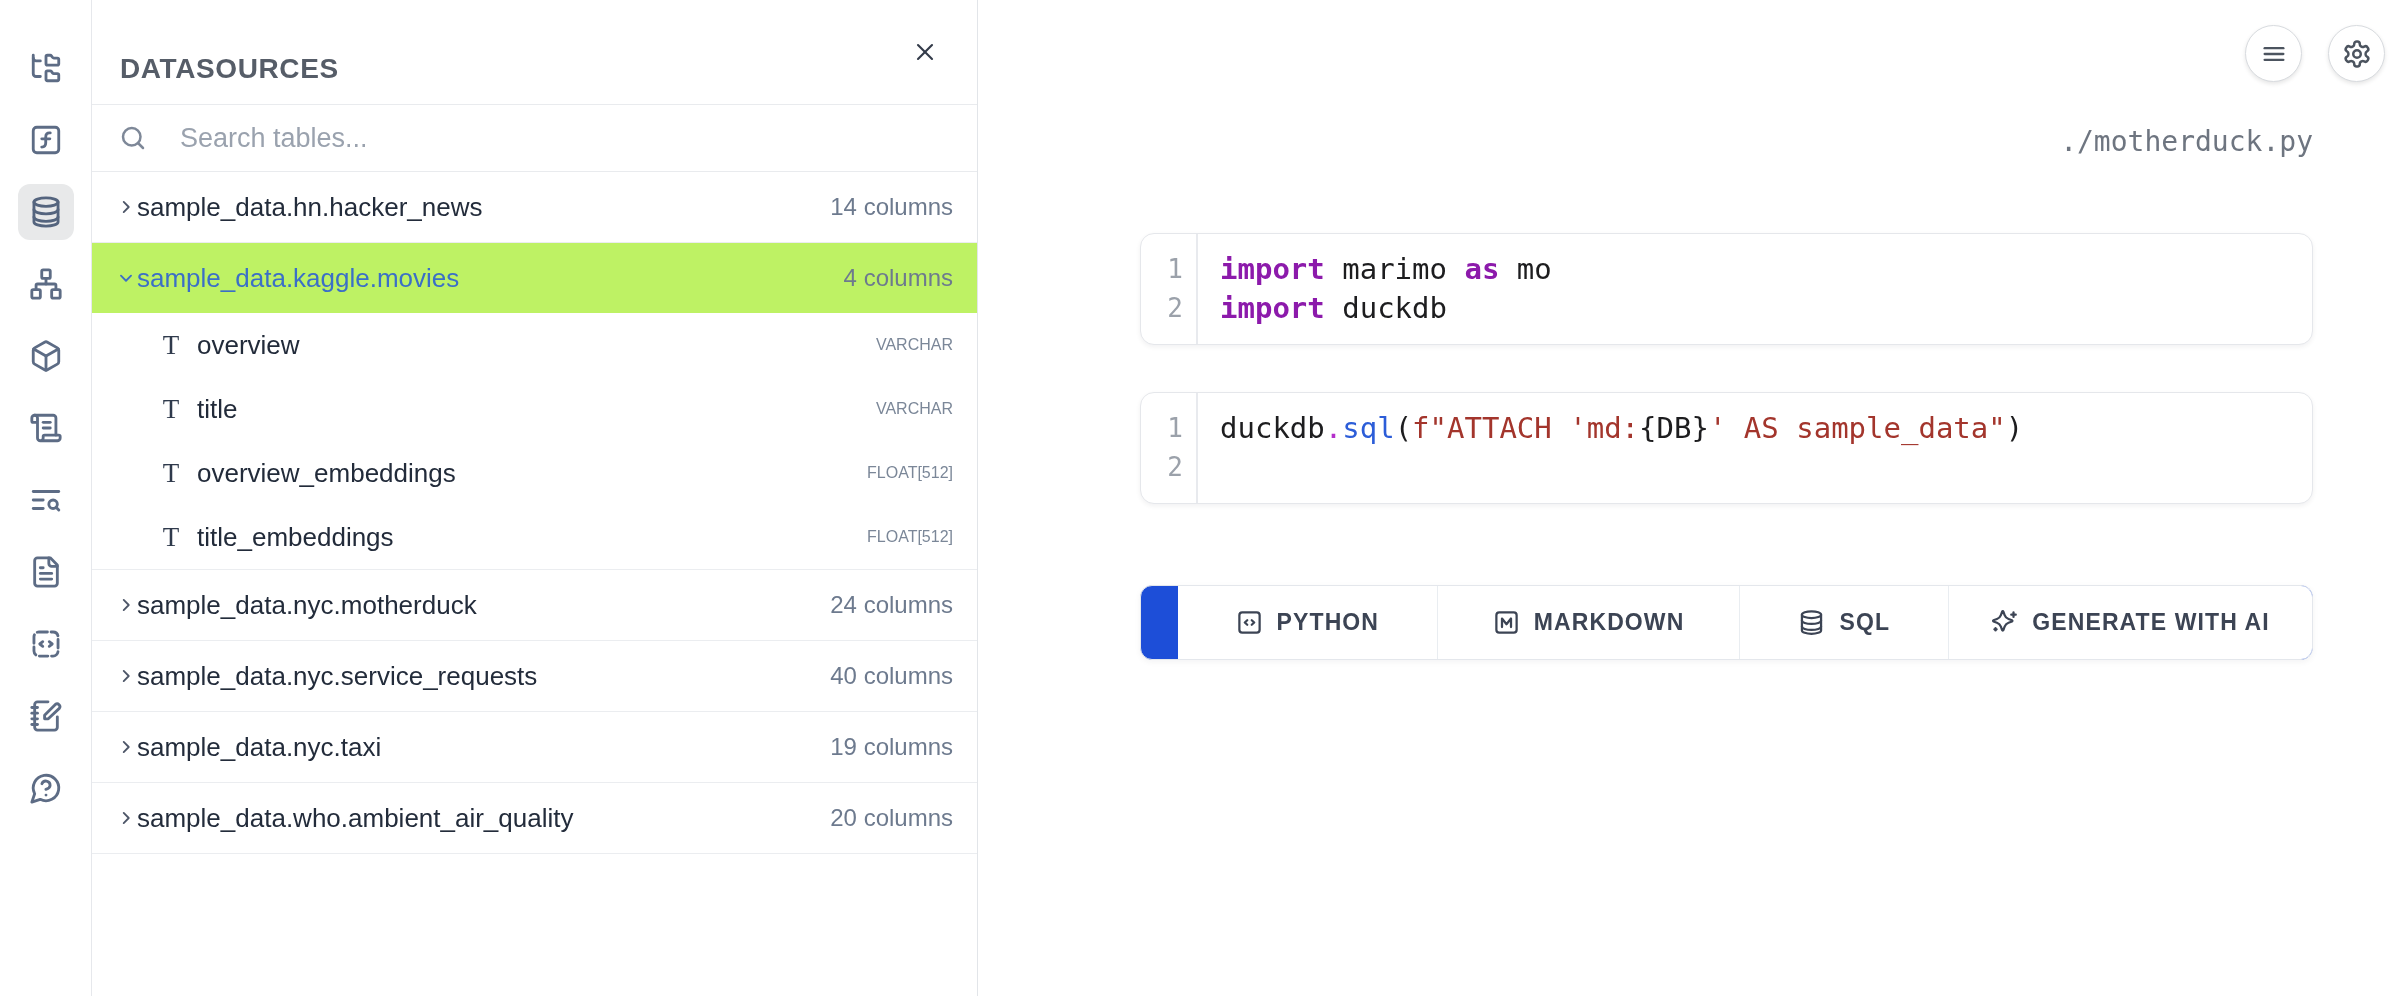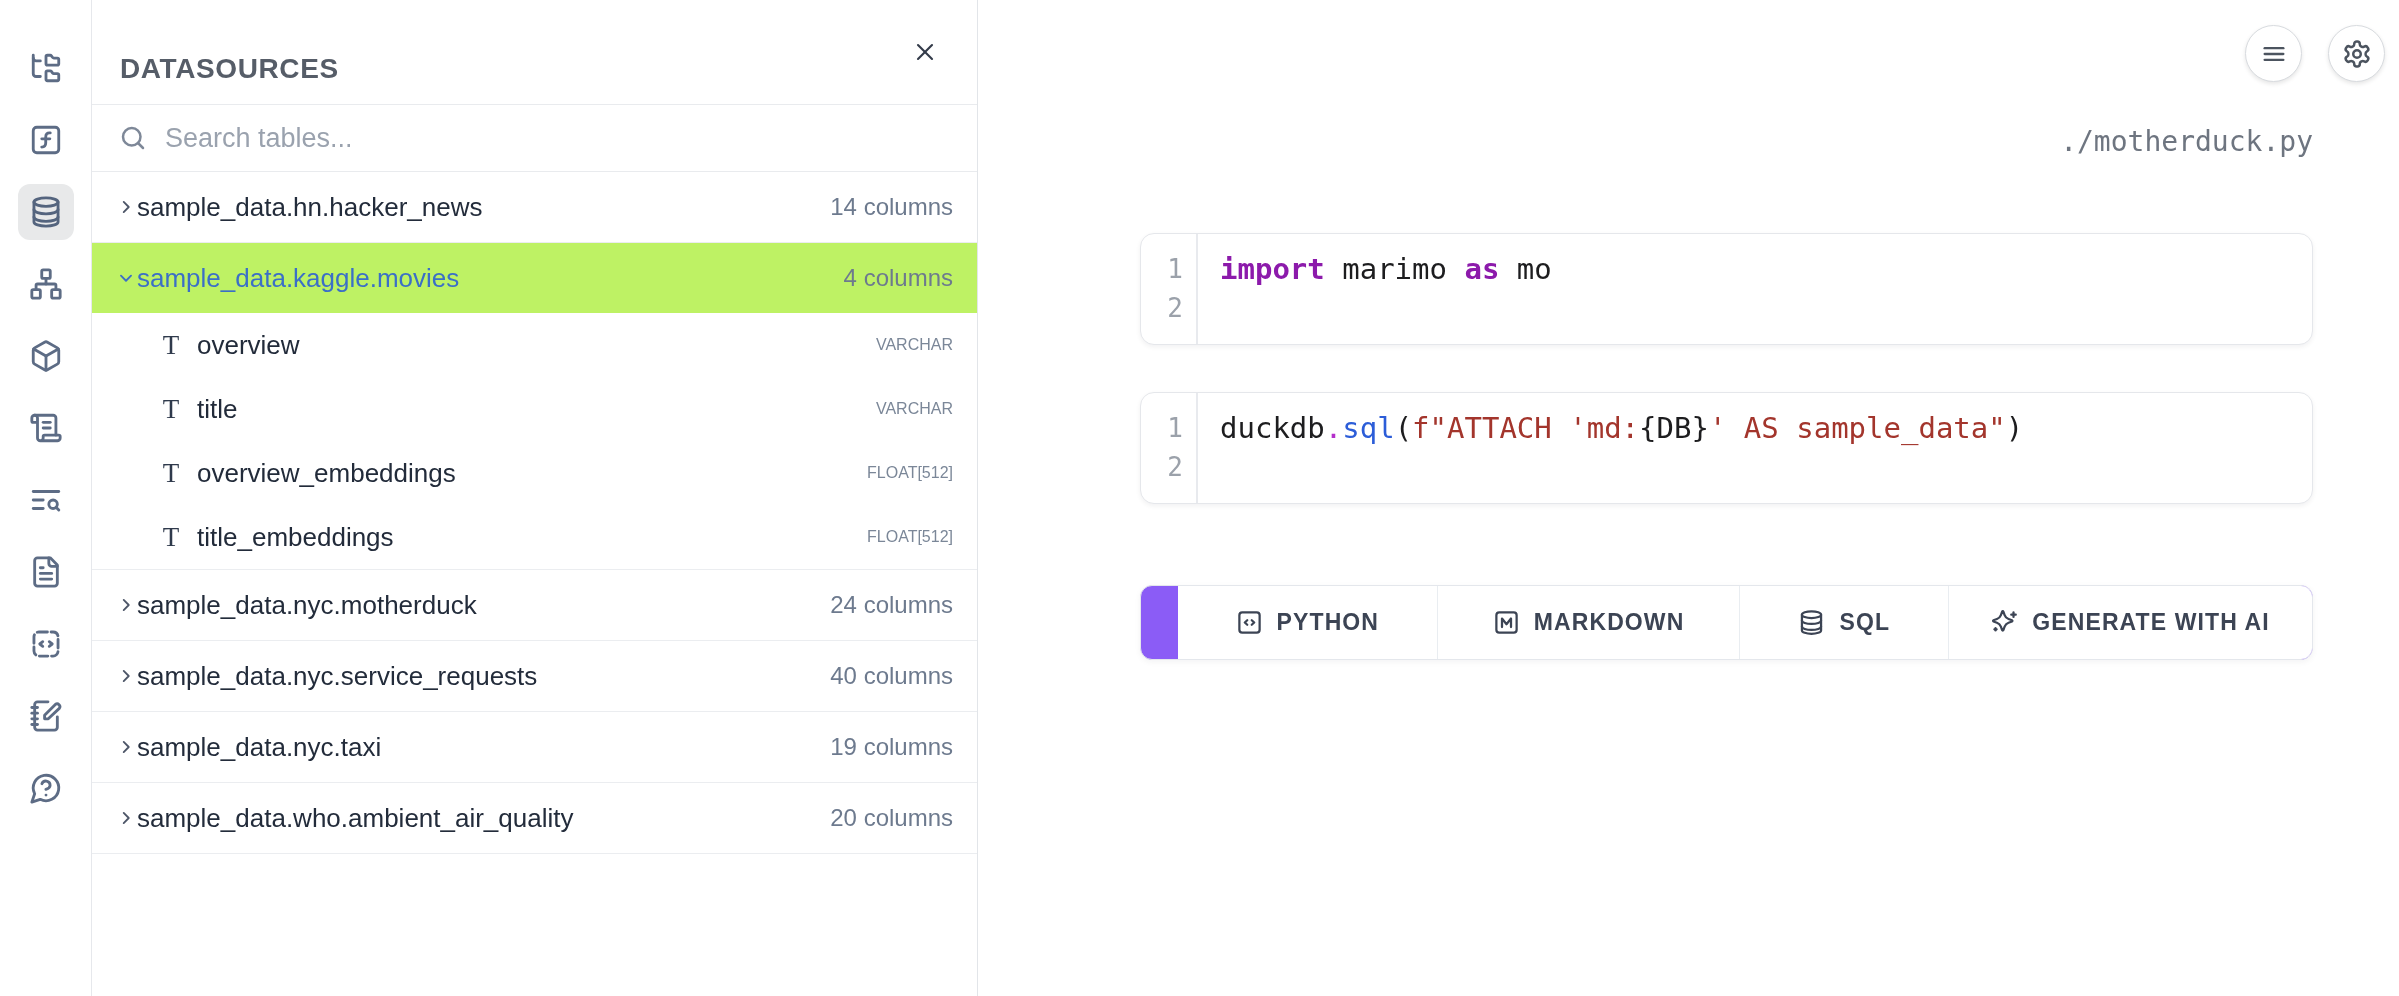--- a/index.html
+++ b/index.html
@@ -16,21 +16,21 @@
   .icon-slot.active { background:#e8e9ea; color:#54647e; }
 
   
   .panel { position:absolute; left:92px; top:0; width:886px; height:100%;
            background:#fff; border-right:1px solid #e2e5e9; }
   .panel-header { height:105px; display:flex; align-items:center;
                   padding:0 30px 0 28px; border-bottom:1px solid #e9ebee; }
   .panel-title { font-size:28px; font-weight:700; color:#565d68; letter-spacing:.6px;margin-top:34px; }
   .close-btn { margin-left:auto; width:44px; height:44px; display:flex; align-items:center;
                justify-content:center; color:#333b49; cursor:pointer; background:none; border:none; }
-  .search-row { height:67px; display:flex; align-items:center; gap:17px;
+  .search-row { height:67px; display:flex; align-items:center; gap:32px;
                 padding:0 28px 0 26px; border-bottom:1px solid #e9ebee; color:#7e8898; }
   .search-row input { flex:1; border:none; outline:none; font-size:27px; color:#2c3442;
                       font-family:"Liberation Sans", sans-serif; background:transparent; }
   .search-row input::placeholder { color:#9aa2ae; }
 
   .tgroup { border-bottom:1px solid #ebedf0; }
   .trow { height:70px; display:flex; align-items:center; padding:0 24px 0 23px;
           font-size:26px; color:#232c3b; cursor:pointer; }
   .trow .chev { color:#4d5668; flex:none; }
   .trow .count { margin-left:auto; font-size:24px; color:#6d7a8e; }
@@ -57,21 +57,21 @@
   .codecol { flex:1; padding:16px 18px 16px 22px; }
   .cline { font-family:"DejaVu Sans Mono", monospace; font-size:29px; line-height:39px;
            white-space:pre; }
   .tk-kw { color:#8c1aab; font-weight:700; }
   .tk-op { color:#b42fcb; }
   .tk-str { color:#a3352c; }
   .tk-fn { color:#2c5dd8; }
   .tk-pl { color:#1d1d1f; }
 
   .actions { position:absolute; left:162px; top:585px; width:1173px; height:75px; display:flex;
-             background:#8b5cf6; border:1px solid #e4e7ec; border-radius:12px;
+             background:#1d4ed8; border:1px solid #e4e7ec; border-radius:12px;
              box-shadow:0 2px 6px rgba(15,23,42,.05); overflow:hidden;padding-left:37px; }
   .action { display:flex; align-items:center; justify-content:center; gap:14px;
             border-right:1px solid #e9edf1; color:#3c4454; font-size:23px; font-weight:700;
             letter-spacing:1.1px; cursor:pointer; background:#fff; }
   .actions .action:nth-child(1) { width:22.9%; }
   .actions .action:nth-child(2) { width:26.7%; }
   .actions .action:nth-child(3) { width:18.4%; }
   .actions .action:nth-child(4) { width:32%; border-right:none; }
 
   .circle-btn { position:absolute; top:25px; width:57px; height:57px; border-radius:50%;
@@ -275,20 +275,21 @@
   <div class="main">
     <div class="file-title">./motherduck.py</div>
     <div id="cells">
         <div class="cell">
           <div class="gutter">
             <div class="lnum">1</div>
             <div class="lnum">2</div>
           </div>
           <div class="codecol">
             <div class="cline"><span class="tk-kw">import</span><span class="tk-pl"> marimo </span><span class="tk-kw">as</span><span class="tk-pl"> mo</span></div>
+            <div class="cline"><span class="tk-kw">import</span><span class="tk-pl"> duckdb</span></div>
           </div>
         </div>
         <div class="cell">
           <div class="gutter">
             <div class="lnum">1</div>
             <div class="lnum">2</div>
           </div>
           <div class="codecol">
             <div class="cline"><span class="tk-pl">duckdb</span><span class="tk-op">.</span><span class="tk-fn">sql</span><span class="tk-pl">(</span><span class="tk-str">f"ATTACH 'md:</span><span class="tk-pl">{DB}</span><span class="tk-str">' AS sample_data"</span><span class="tk-pl">)</span></div>
           </div>

